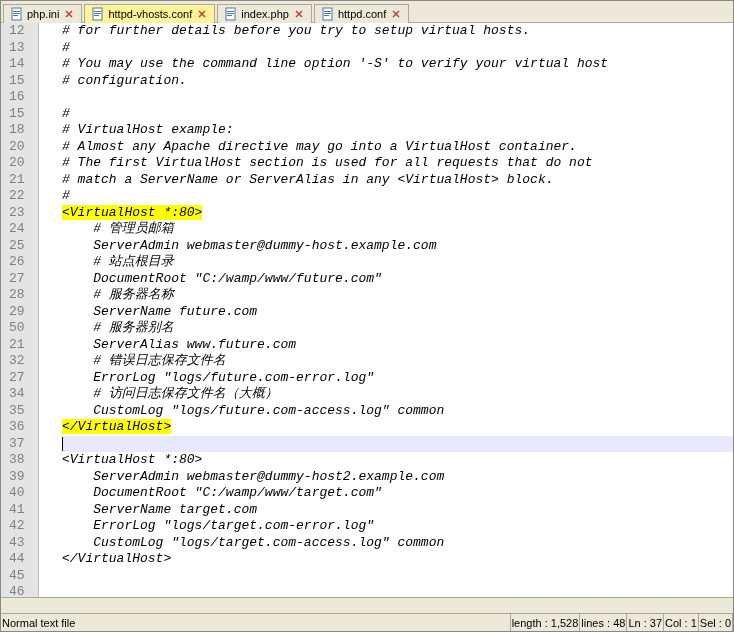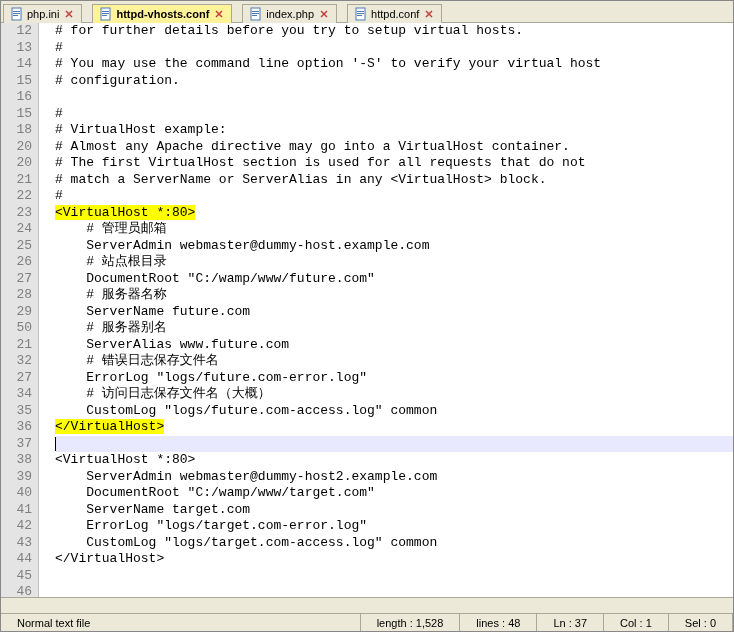--- a/index.html
+++ b/index.html
@@ -22,30 +22,30 @@
   padding-left: 2px;
   padding-top: 2px;
 }
 .tab {
   display: flex;
   align-items: center;
   padding: 2px 6px;
   border: 1px solid #aca899;
   border-bottom: none;
   background: #ece9d8;
-  margin-right: 10px;
+  margin-right: 2px;
   font-family: Tahoma, sans-serif;
   font-size: 11px;
   cursor: pointer;
   position: relative;
   top: 1px;
 }
 .tab.active {
   background: #fff39a;
-  font-weight: bold;
+  font-weight: normal;
 }
 .tab-icon {
   width: 14px;
   height: 14px;
   margin-right: 3px;
   display: inline-flex;
   align-items: center;
   justify-content: center;
 }
 .tab-close {
@@ -59,33 +59,33 @@
 }
 .editor-area {
   flex: 1;
   display: flex;
   overflow: hidden;
   background: #fff;
 }
 .gutter {
   background: #e4e4e4;
   color: #808080;
-  text-align: right;
   padding: 0 6px 0 8px;
   user-select: none;
   line-height: 16.5px;
   border-right: 1px solid #c0c0c0;
   min-width: 38px;
 }
 .code-area {
   flex: 1;
   white-space: pre;
   line-height: 16.5px;
-  padding-left: 16px;
+  padding-left: 23px;
   overflow: hidden;
+  font-style: italic;
 }
 .code-line {
   height: 16.5px;
 }
 .hl-yellow {
   background: #ffff00;
   display: inline;
 }
 .cursor-line {
   background: #e8e8ff;
@@ -102,21 +102,21 @@
   display: flex;
   background: #ece9d8;
   border-top: 1px solid #aca899;
   font-family: Tahoma, sans-serif;
   font-size: 11px;
   height: 18px;
   align-items: center;
 }
 .status-cell {
   border-right: 1px solid #aca899;
-  padding: 0 16px;
+  padding: 0 1px;
   height: 100%;
   display: flex;
   align-items: center;
 }
 .status-cell:first-child { flex: 1; }
 .scrollbar-track {
   background: #ece9d8;
   border-top: 1px solid #aca899;
   height: 16px;
 }

